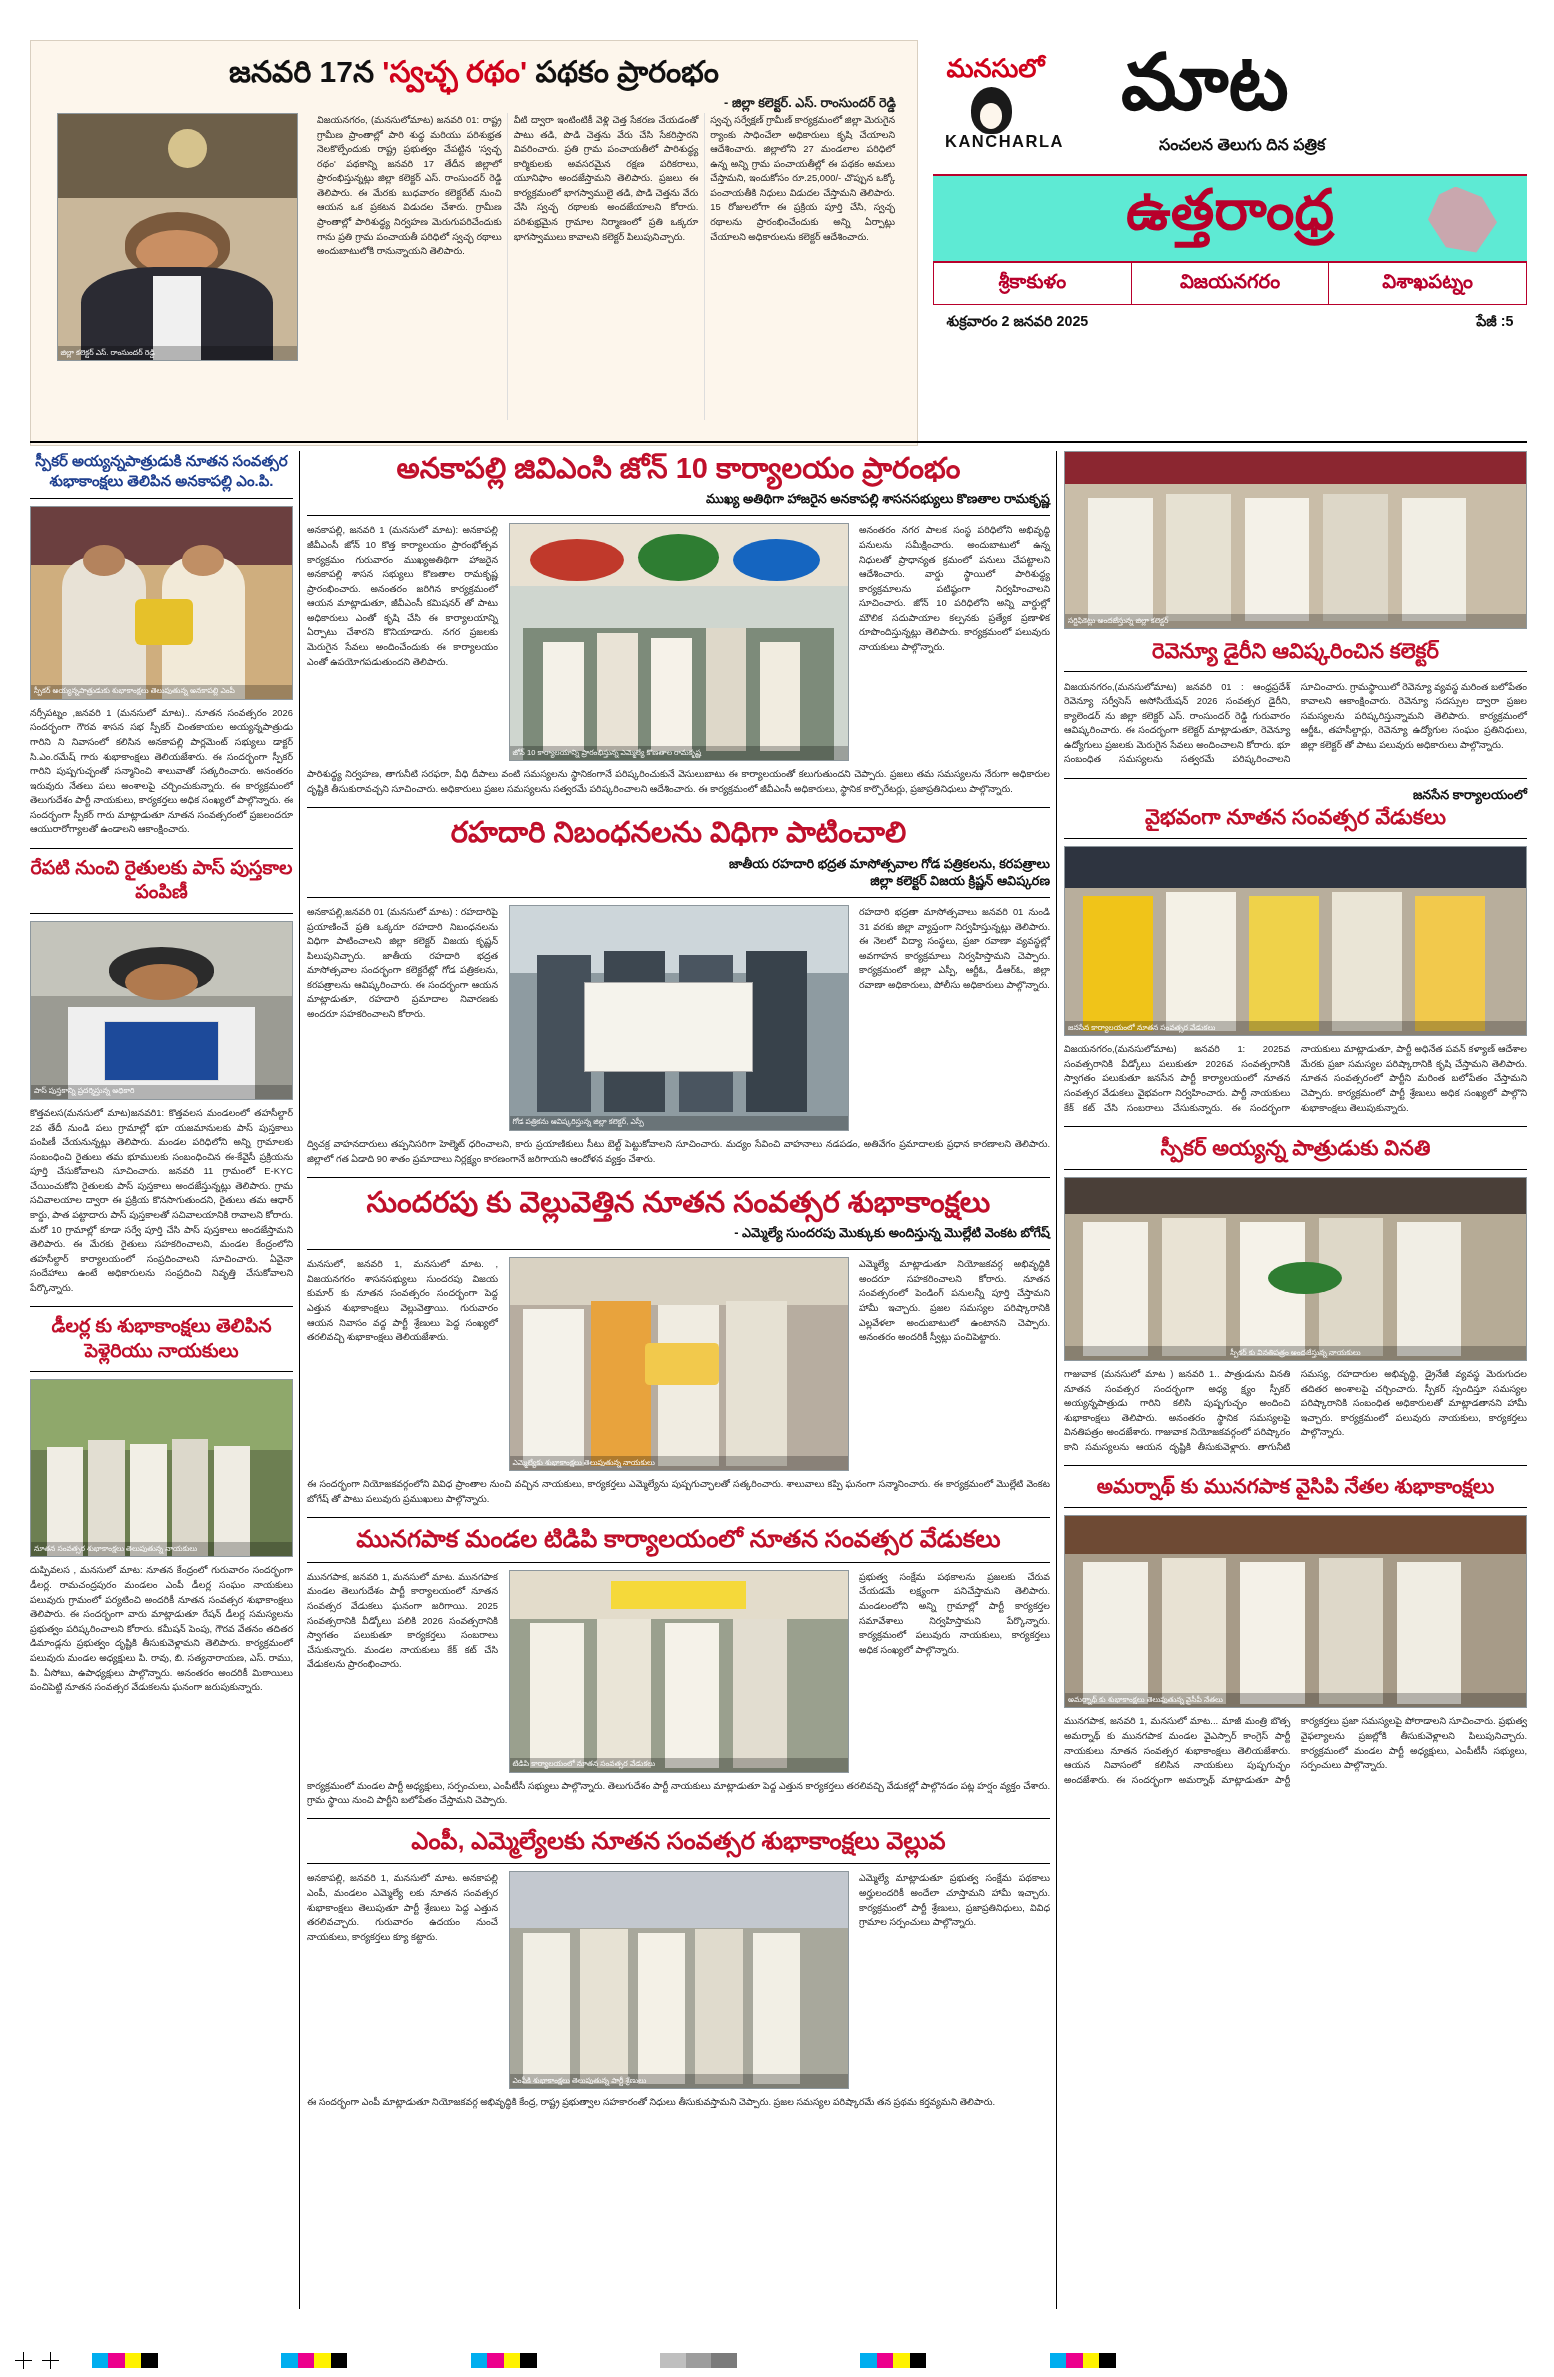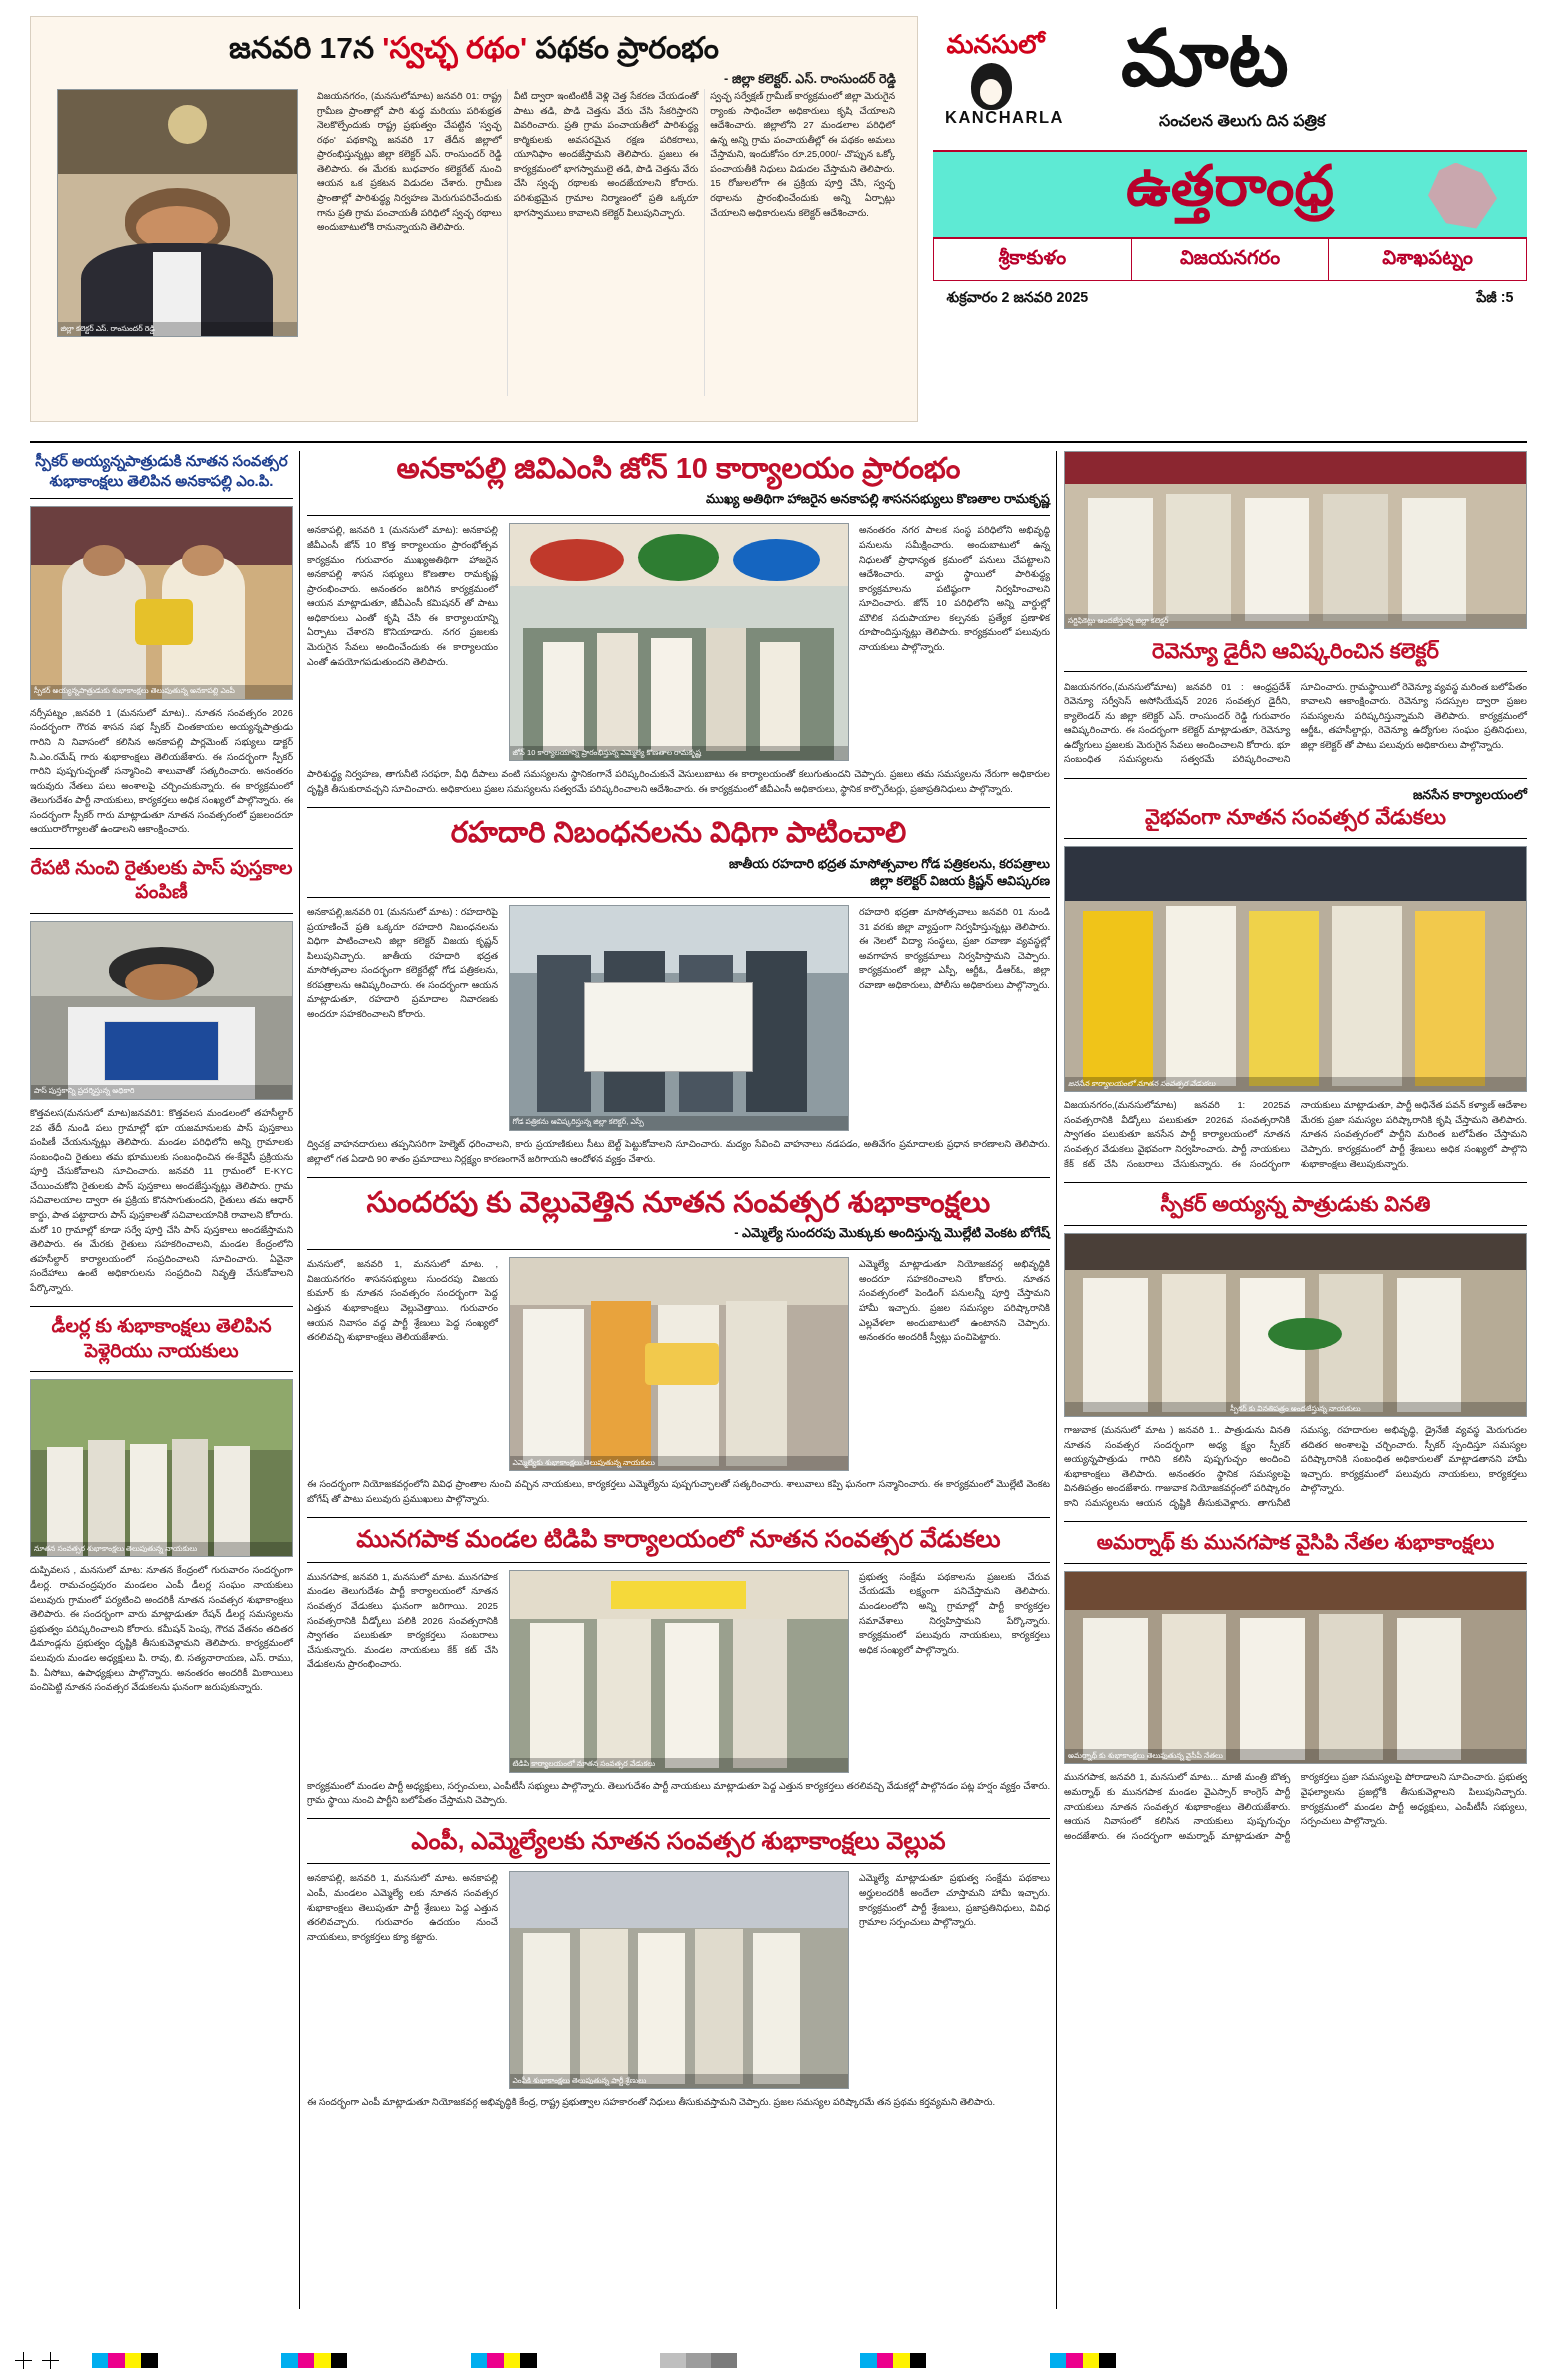--- a/index.html
+++ b/index.html
@@ -16,21 +16,21 @@
   }
   .rule { background:#000; }
   .photo {
     background:#b9c3c9; position:relative; overflow:hidden;
     border:0.8px solid #8d979d;
   }
   .photo .cap { position:absolute; left:0; right:0; bottom:0; font-size:7.5px; color:#fff;
     background:rgba(0,0,0,.25); padding:1.5px 3px; }
 
   
-  .masthead { position:absolute; left:30px; top:16px; width:1497px; height:406px; }
+  .masthead { position:absolute; left:30px; top:40px; width:1497px; height:406px; }
 
   .lead-box {
     position:absolute; left:0; top:0; width:888px; height:406px;
     background:#fdf6ec; border:0.8px solid #d9cfc0;
   }
   .lead-headline {
     text-align:center; font-size:30px; font-weight:bold; color:#111;
     padding:12px 7.5px 4.5px; line-height:1.25;
   }
   .lead-headline .red { color:#d0021b; }
@@ -347,21 +347,21 @@
       <div class="sep"></div>
       <p class="body-text cols2" style="margin:0;">విజయనగరం,(మనసులోమాట) జనవరి 01 : ఆంధ్రప్రదేశ్ రెవెన్యూ సర్వీసెస్ అసోసియేషన్ 2026 సంవత్సర డైరీని, క్యాలెండర్ ను జిల్లా కలెక్టర్ ఎస్. రాంసుందర్ రెడ్డి గురువారం ఆవిష్కరించారు. ఈ సందర్భంగా కలెక్టర్ మాట్లాడుతూ, రెవెన్యూ ఉద్యోగులు ప్రజలకు మెరుగైన సేవలు అందించాలని కోరారు. భూ సంబంధిత సమస్యలను సత్వరమే పరిష్కరించాలని సూచించారు. గ్రామస్థాయిలో రెవెన్యూ వ్యవస్థ మరింత బలోపేతం కావాలని ఆకాంక్షించారు. రెవెన్యూ సదస్సుల ద్వారా ప్రజల సమస్యలను పరిష్కరిస్తున్నామని తెలిపారు. కార్యక్రమంలో ఆర్డీఓ, తహసీల్దార్లు, రెవెన్యూ ఉద్యోగుల సంఘం ప్రతినిధులు, జిల్లా కలెక్టర్ తో పాటు పలువురు అధికారులు పాల్గొన్నారు.</p>
     </div>
 
     <div class="sep"></div>
 
     <div class="story">
       <div class="hl-sub">జనసేన కార్యాలయంలో</div>
       <div class="hl-red" style="font-size:21px;">వైభవంగా నూతన సంవత్సర వేడుకలు</div>
       <div class="sep"></div>
-      <div class="photo" style="height:246px;background:linear-gradient(#2e3440 0 22%,#b8ae9c 22% 100%);font-style:italic;">
+      <div class="photo" style="height:190px;background:linear-gradient(#2e3440 0 22%,#b8ae9c 22% 100%);">
         <div style="position:absolute;left:4%;top:26%;width:15%;height:72%;background:#f0c419;"></div>
         <div style="position:absolute;left:22%;top:24%;width:15%;height:74%;background:#f4f1e6;"></div>
         <div style="position:absolute;left:40%;top:26%;width:15%;height:72%;background:#efd24a;"></div>
         <div style="position:absolute;left:58%;top:24%;width:15%;height:74%;background:#eae5d6;"></div>
         <div style="position:absolute;left:76%;top:26%;width:15%;height:72%;background:#f2c94c;"></div>
         <div class="cap">జనసేన కార్యాలయంలో నూతన సంవత్సర వేడుకలు</div>
       </div>
       <p class="body-text cols2" style="margin:6px 0 0;">విజయనగరం,(మనసులోమాట) జనవరి 1: 2025వ సంవత్సరానికి వీడ్కోలు పలుకుతూ 2026వ సంవత్సరానికి స్వాగతం పలుకుతూ జనసేన పార్టీ కార్యాలయంలో నూతన సంవత్సర వేడుకలు వైభవంగా నిర్వహించారు. పార్టీ నాయకులు కేక్ కట్ చేసి సంబరాలు చేసుకున్నారు. ఈ సందర్భంగా నాయకులు మాట్లాడుతూ, పార్టీ అధినేత పవన్ కళ్యాణ్ ఆదేశాల మేరకు ప్రజా సమస్యల పరిష్కారానికి కృషి చేస్తామని తెలిపారు. నూతన సంవత్సరంలో పార్టీని మరింత బలోపేతం చేస్తామని చెప్పారు. కార్యక్రమంలో పార్టీ శ్రేణులు అధిక సంఖ్యలో పాల్గొని శుభాకాంక్షలు తెలుపుకున్నారు.</p>
     </div>
 

